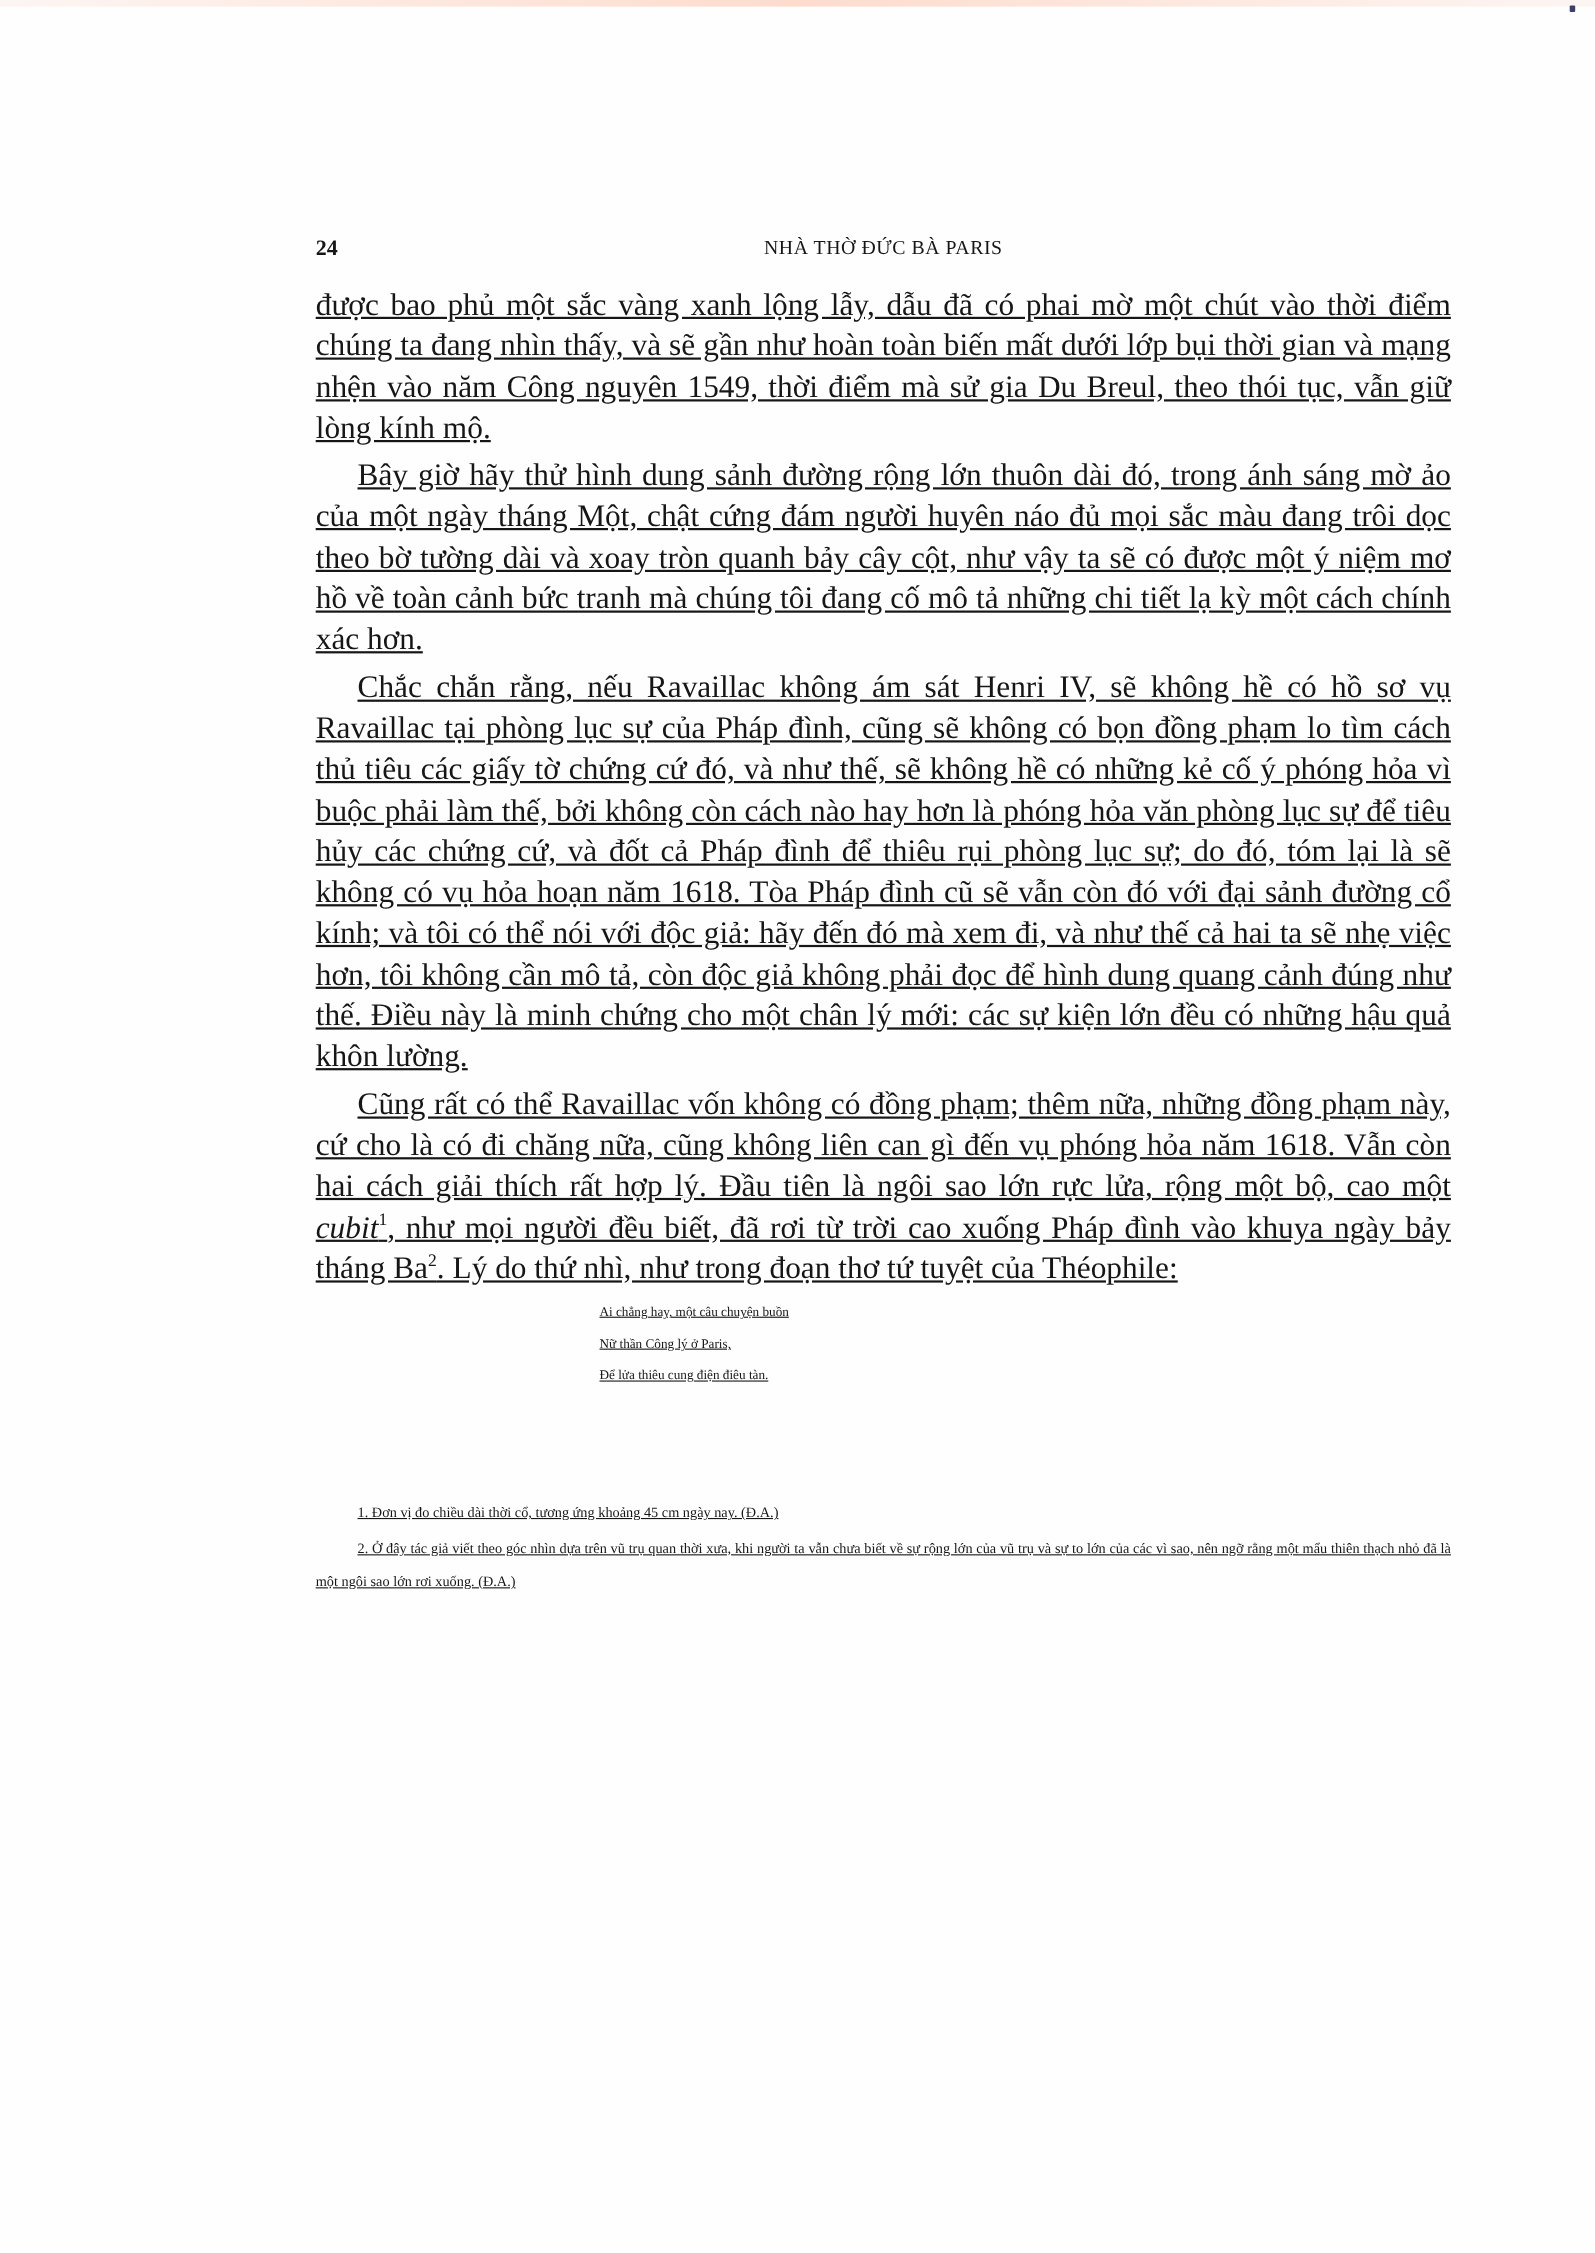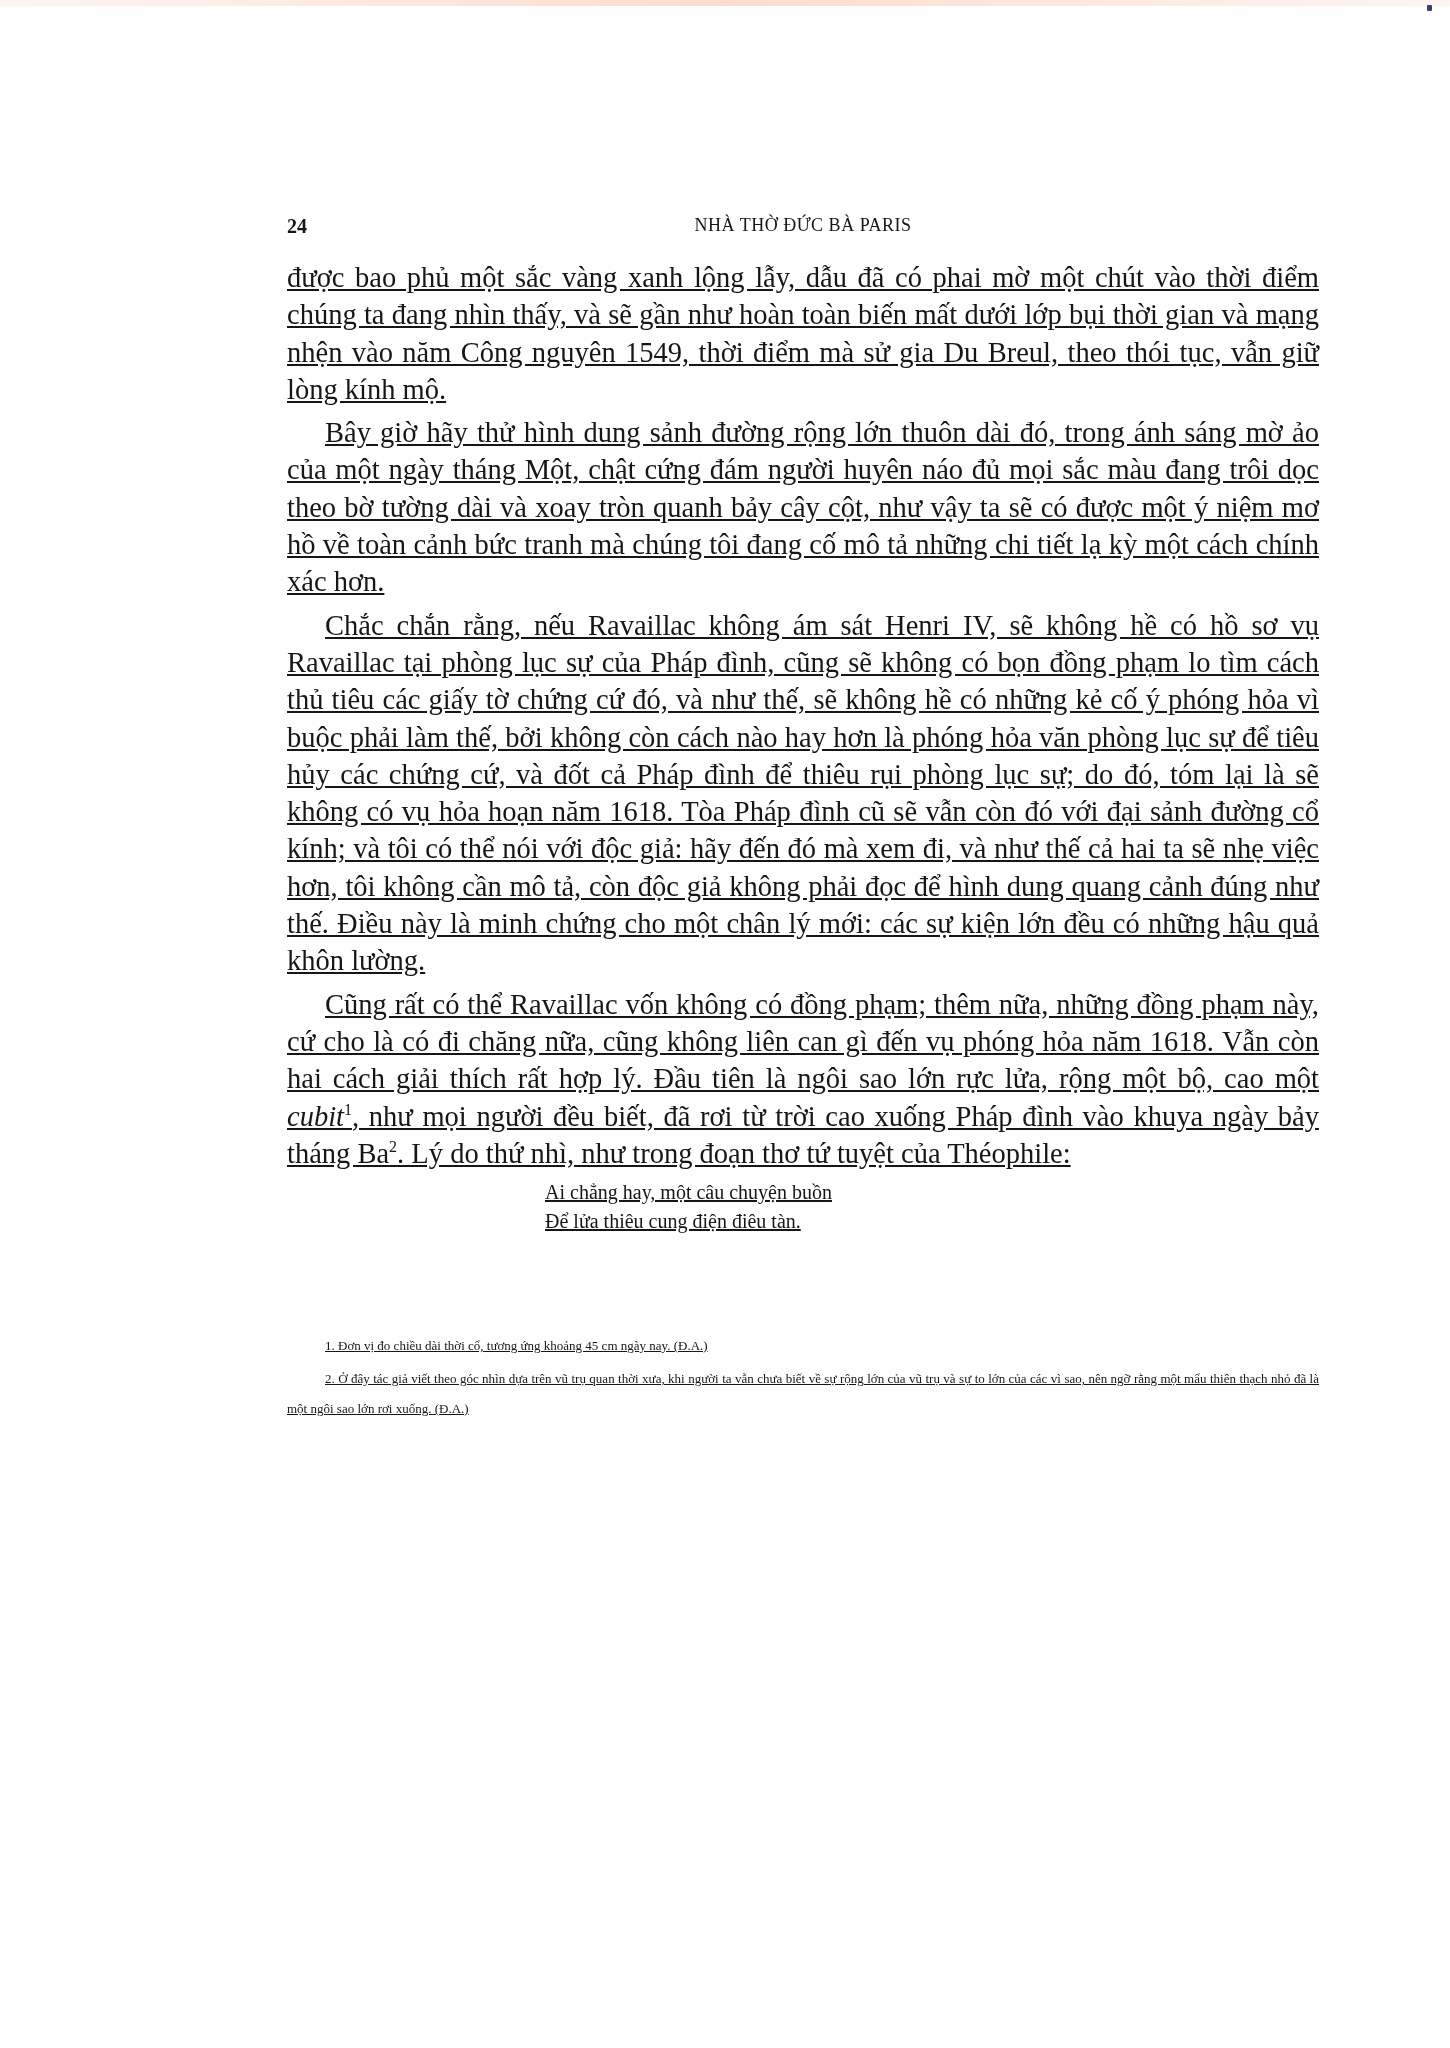--- a/index.html
+++ b/index.html
@@ -68,21 +68,21 @@
     .para.first {
       text-indent: 0;
     }
     sup {
       font-size: 16px;
       line-height: 0;
       vertical-align: 11px;
     }
     .poem {
       margin: 4px 0 0 258px;
-      font-size: 20px;
+      font-size: 12px;
       line-height: 29px;
     }
     .poem-line {
       display: block;
     }
     .footnotes {
       margin-top: 95px;
       font-size: 13px;
       line-height: 30px;
       text-align: justify;
@@ -106,20 +106,21 @@
   </div>
 
   <div class="body-text">
     <p class="para first">được bao phủ một sắc vàng xanh lộng lẫy, dẫu đã có phai mờ một chút vào thời điểm chúng ta đang nhìn thấy, và sẽ gần như hoàn toàn biến mất dưới lớp bụi thời gian và mạng nhện vào năm Công nguyên 1549, thời điểm mà sử gia Du Breul, theo thói tục, vẫn giữ lòng kính mộ.</p>
     <p class="para indent">Bây giờ hãy thử hình dung sảnh đường rộng lớn thuôn dài đó, trong ánh sáng mờ ảo của một ngày tháng Một, chật cứng đám người huyên náo đủ mọi sắc màu đang trôi dọc theo bờ tường dài và xoay tròn quanh bảy cây cột, như vậy ta sẽ có được một ý niệm mơ hồ về toàn cảnh bức tranh mà chúng tôi đang cố mô tả những chi tiết lạ kỳ một cách chính xác hơn.</p>
     <p class="para indent">Chắc chắn rằng, nếu Ravaillac không ám sát Henri IV, sẽ không hề có hồ sơ vụ Ravaillac tại phòng lục sự của Pháp đình, cũng sẽ không có bọn đồng phạm lo tìm cách thủ tiêu các giấy tờ chứng cứ đó, và như thế, sẽ không hề có những kẻ cố ý phóng hỏa vì buộc phải làm thế, bởi không còn cách nào hay hơn là phóng hỏa văn phòng lục sự để tiêu hủy các chứng cứ, và đốt cả Pháp đình để thiêu rụi phòng lục sự; do đó, tóm lại là sẽ không có vụ hỏa hoạn năm 1618. Tòa Pháp đình cũ sẽ vẫn còn đó với đại sảnh đường cổ kính; và tôi có thể nói với độc giả: hãy đến đó mà xem đi, và như thế cả hai ta sẽ nhẹ việc hơn, tôi không cần mô tả, còn độc giả không phải đọc để hình dung quang cảnh đúng như thế. Điều này là minh chứng cho một chân lý mới: các sự kiện lớn đều có những hậu quả khôn lường.</p>
     <p class="para indent"><span>Cũng rất có thể Ravaillac vốn không có đồng phạm; thêm nữa, những đồng phạm này, cứ cho là có đi chăng nữa, cũng không liên can gì đến vụ phóng hỏa năm 1618. Vẫn còn hai cách giải thích rất hợp lý. Đầu tiên là ngôi sao lớn rực lửa, rộng một bộ, cao một </span><em>cubit</em><sup>1</sup><span>, như mọi người đều biết, đã rơi từ trời cao xuống Pháp đình vào khuya ngày bảy tháng Ba</span><sup>2</sup><span>. Lý do thứ nhì, như trong đoạn thơ tứ tuyệt của Théophile:</span></p>
 
     <div class="poem">
       <span class="poem-line">Ai chẳng hay, một câu chuyện buồn</span>
+      <span class="poem-line">Nữ thần Công lý ở Paris,</span>
       <span class="poem-line">Để lửa thiêu cung điện điêu tàn.</span>
     </div>
   </div>
 
   <div class="footnotes">
     <p class="footnote">1. Đơn vị đo chiều dài thời cổ, tương ứng khoảng 45 cm ngày nay. (Đ.A.)</p>
     <p class="footnote">2. Ở đây tác giả viết theo góc nhìn dựa trên vũ trụ quan thời xưa, khi người ta vẫn chưa biết về sự rộng lớn của vũ trụ và sự to lớn của các vì sao, nên ngỡ rằng một mẩu thiên thạch nhỏ đã là một ngôi sao lớn rơi xuống. (Đ.A.)</p>
   </div>
 </div>
 

